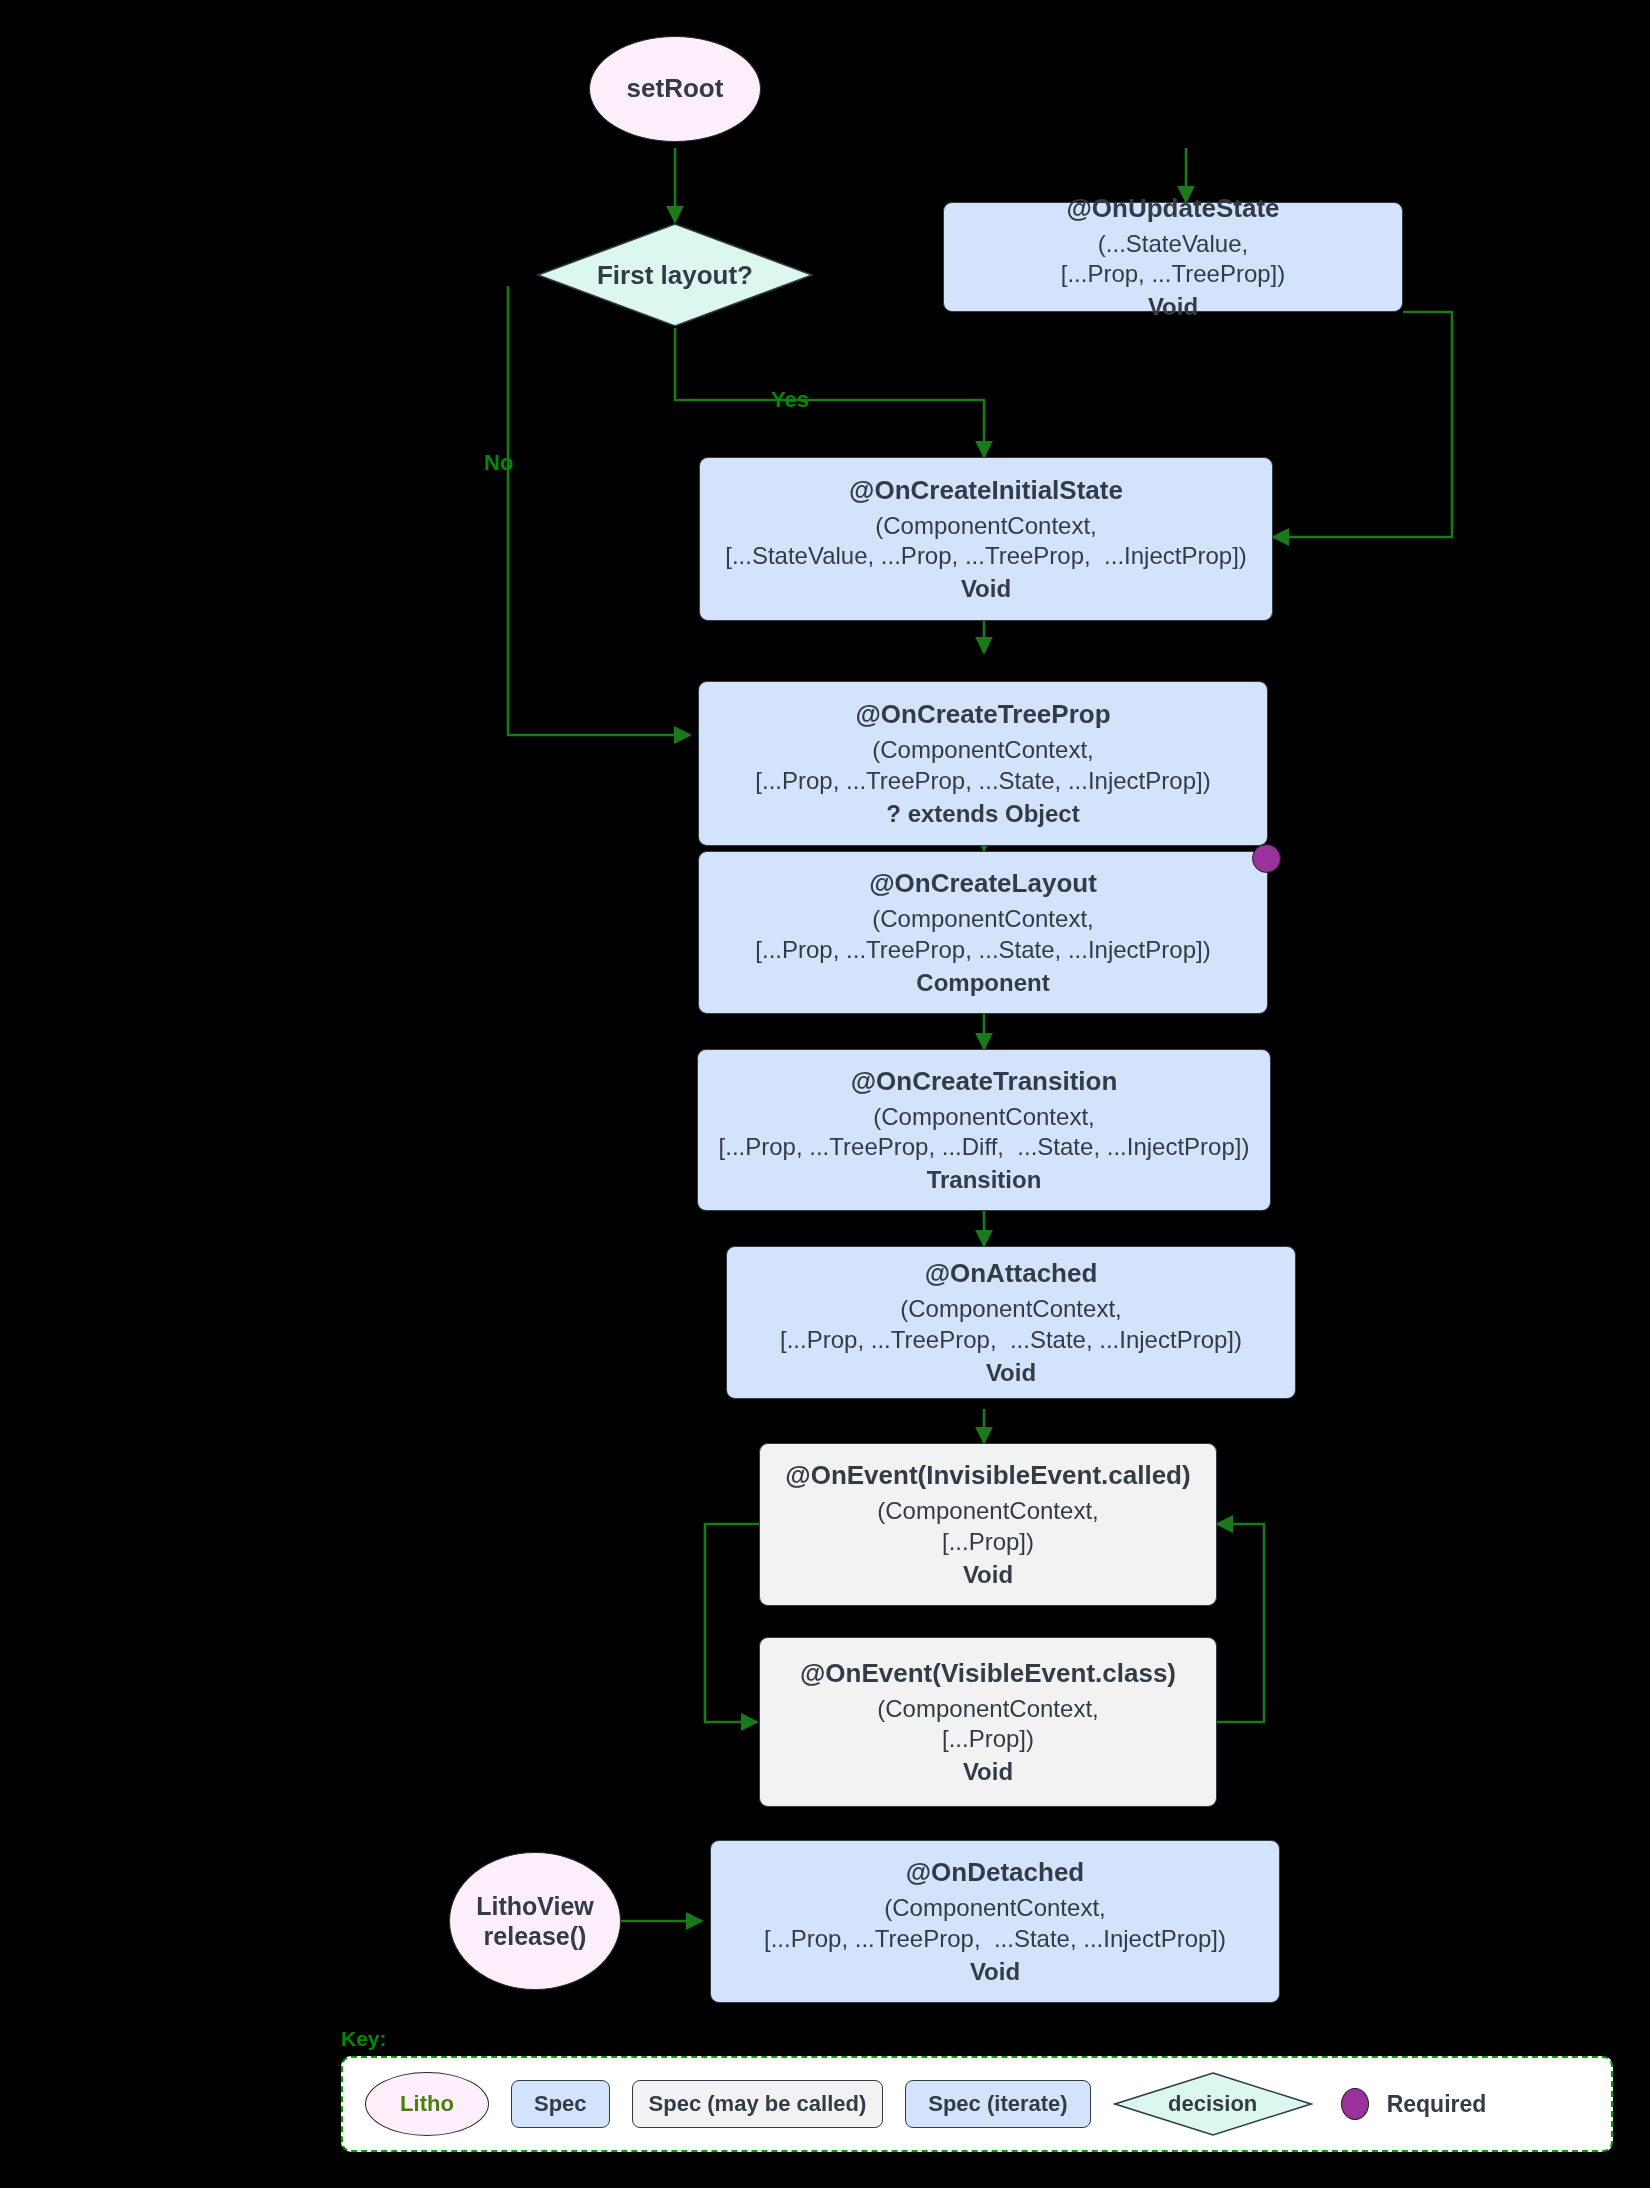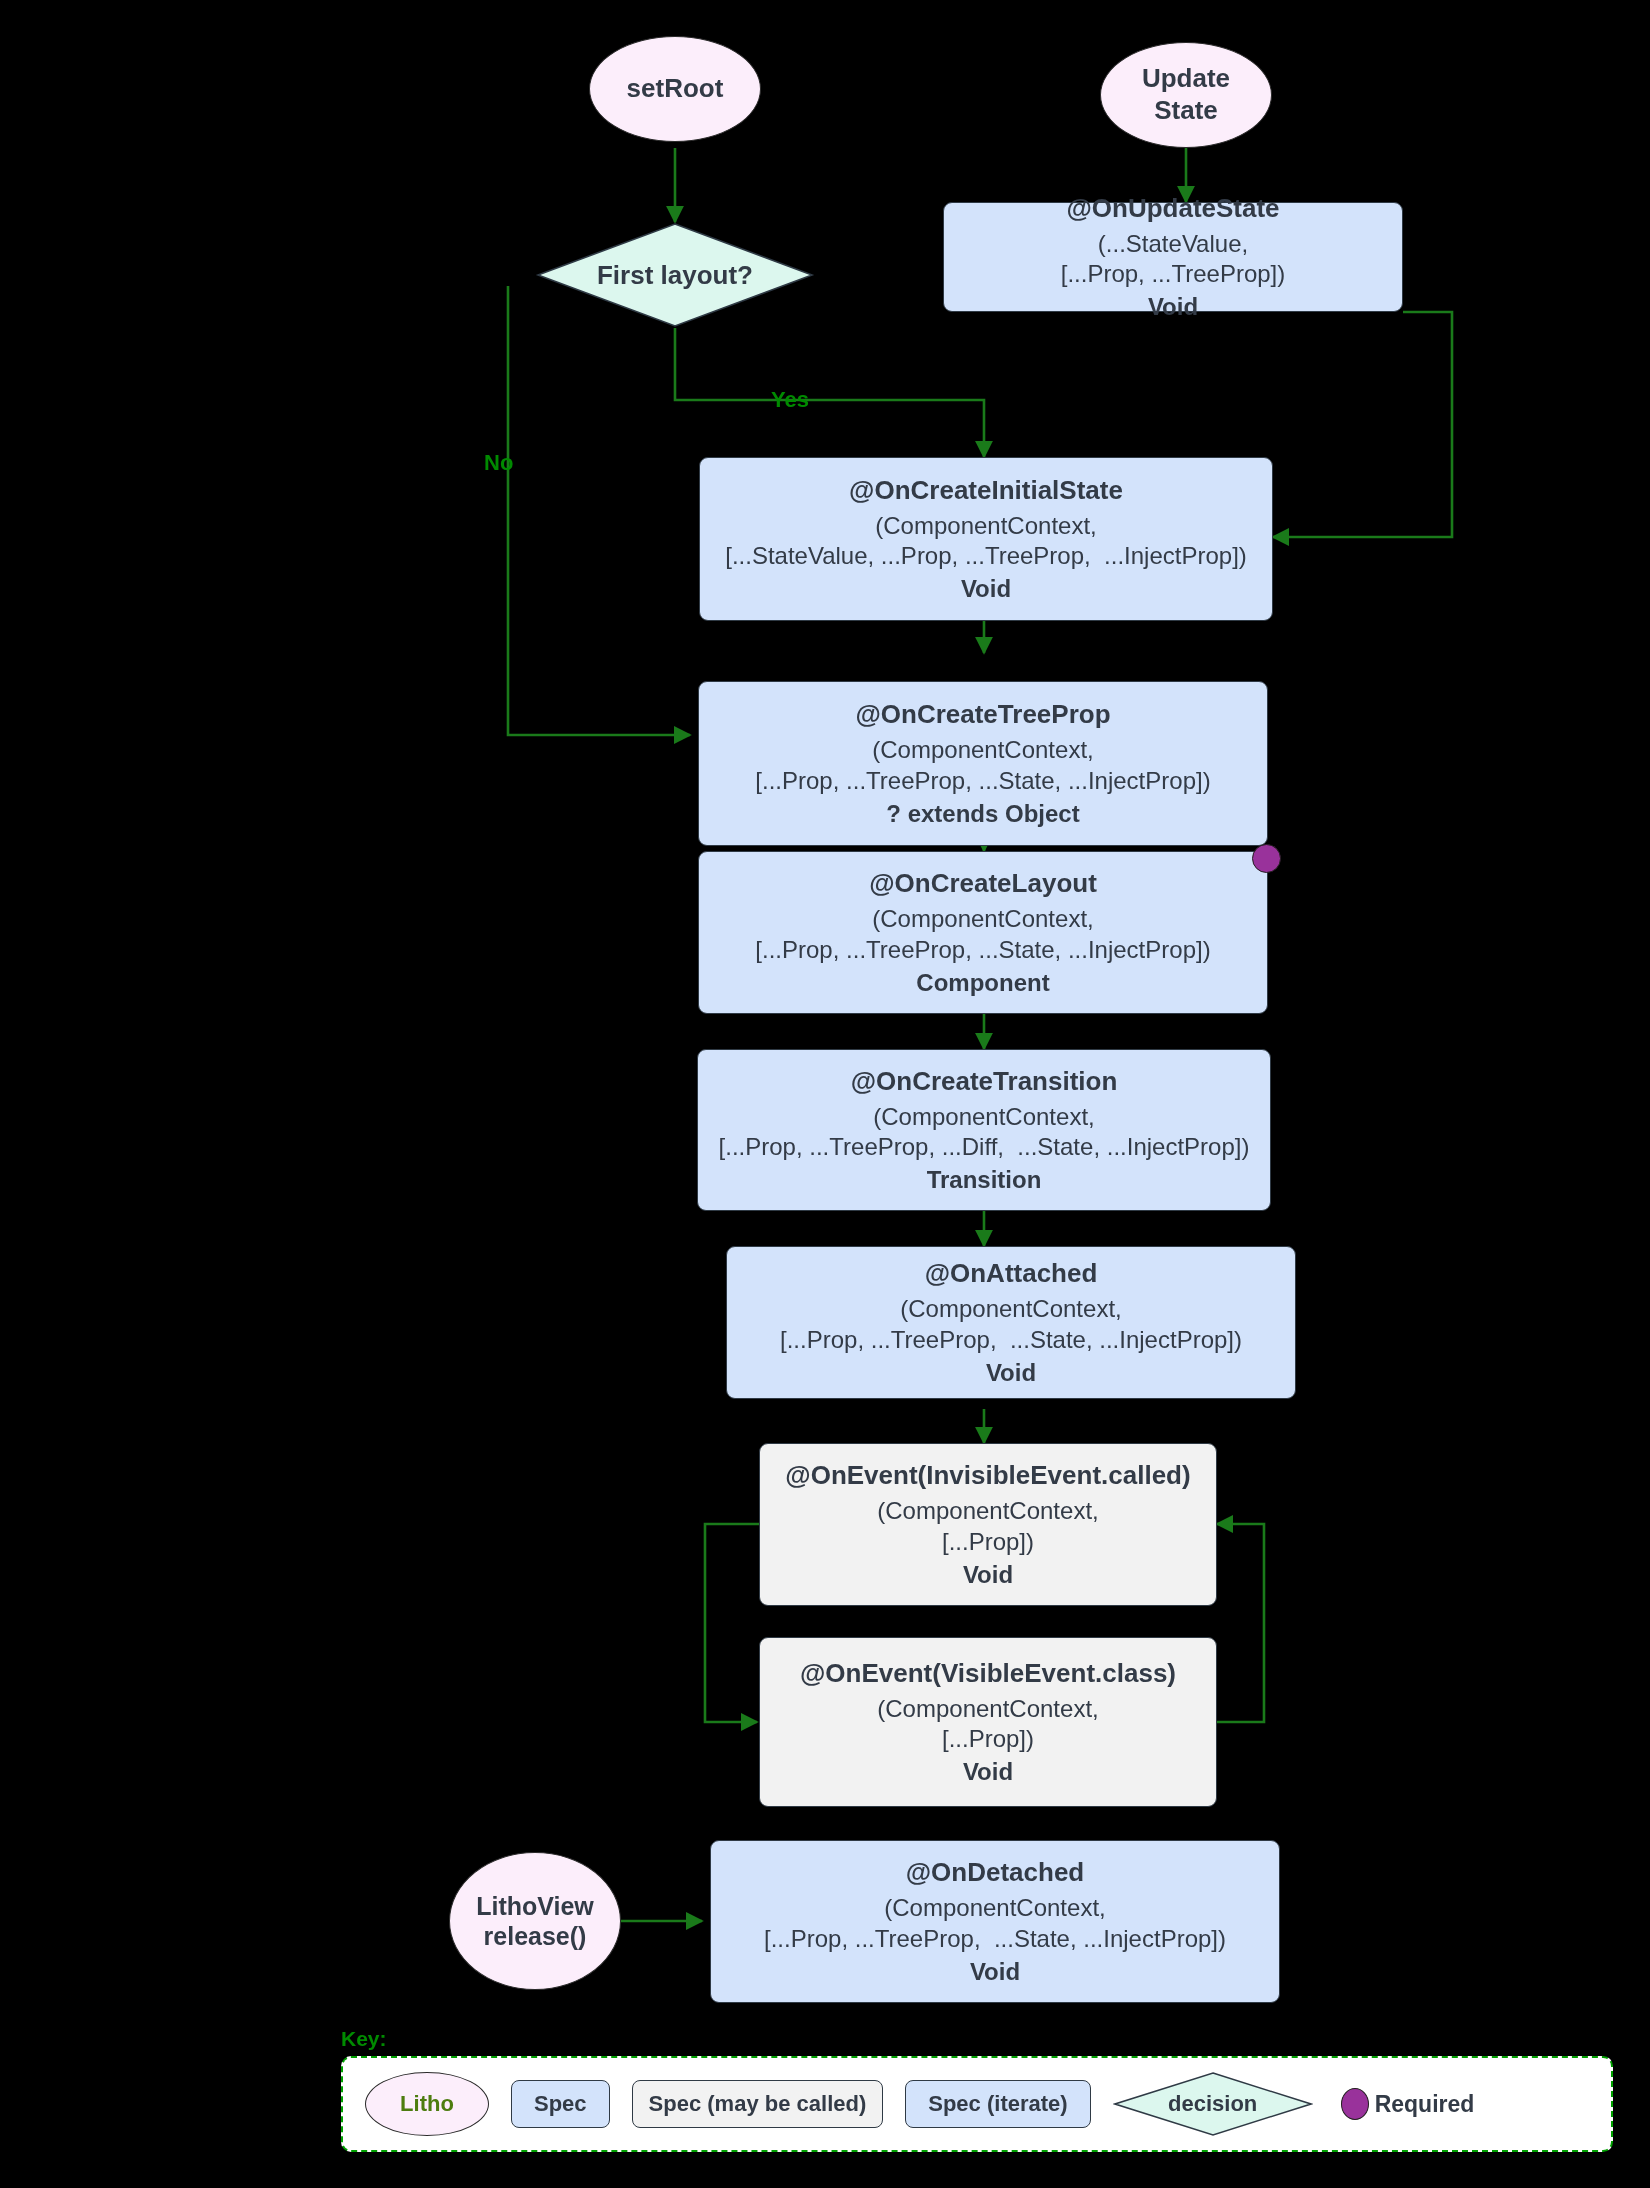--- a/index.html
+++ b/index.html
@@ -189,21 +189,21 @@
     width: 200px;
     height: 66px;
     flex: none;
   }
   .key-decision .lbl {
     position: absolute; left: 0; top: 0; right: 0; bottom: 0;
     display: flex; align-items: center; justify-content: center;
     font-weight: bold; font-size: 22px; color: #333b47;
   }
   .key-required {
-    display: flex; align-items: center; gap: 6px;
+    display: flex; align-items: center; gap: 18px;
     flex: none;
     margin-left: 6px;
   }
   .key-dot {
     width: 26px; height: 30px;
     border-radius: 50%;
     background: #99329b;
     border: 1.4px solid #231f20;
   }
   .key-required-text {
@@ -254,24 +254,20 @@
       <path d="M 1215 1722 L 1264 1722 L 1264 1524 L 1217 1524"></path>
 
       <path d="M 618 1921 L 702 1921"></path>
     </g>
   </svg>
 
   <div class="node litho" style="left:589px; top:36px; width:172px; height:106px;">
     <span>setRoot</span>
   </div>
 
-  <div class="node litho" style="left:1100px; top:42px; width:172px; height:106px; white-space:pre-line;">
-    <span>Update
-State</span>
-  </div>
 
   <div class="decision-wrap" style="left:535px; top:222px; width:280px; height:106px;">
     <svg class="decision-shape" viewBox="0 0 280 106" preserveAspectRatio="none">
       <polygon points="140,2 277,53 140,104 3,53" fill="#dcf7ee" stroke="#2f3a45" stroke-width="1.6"></polygon>
     </svg>
     <div class="decision-label">First layout?</div>
   </div>
 
   <div class="edge-label" style="left:771px; top:387px;">Yes</div>
   <div class="edge-label" style="left:484px; top:450px;">No</div>

